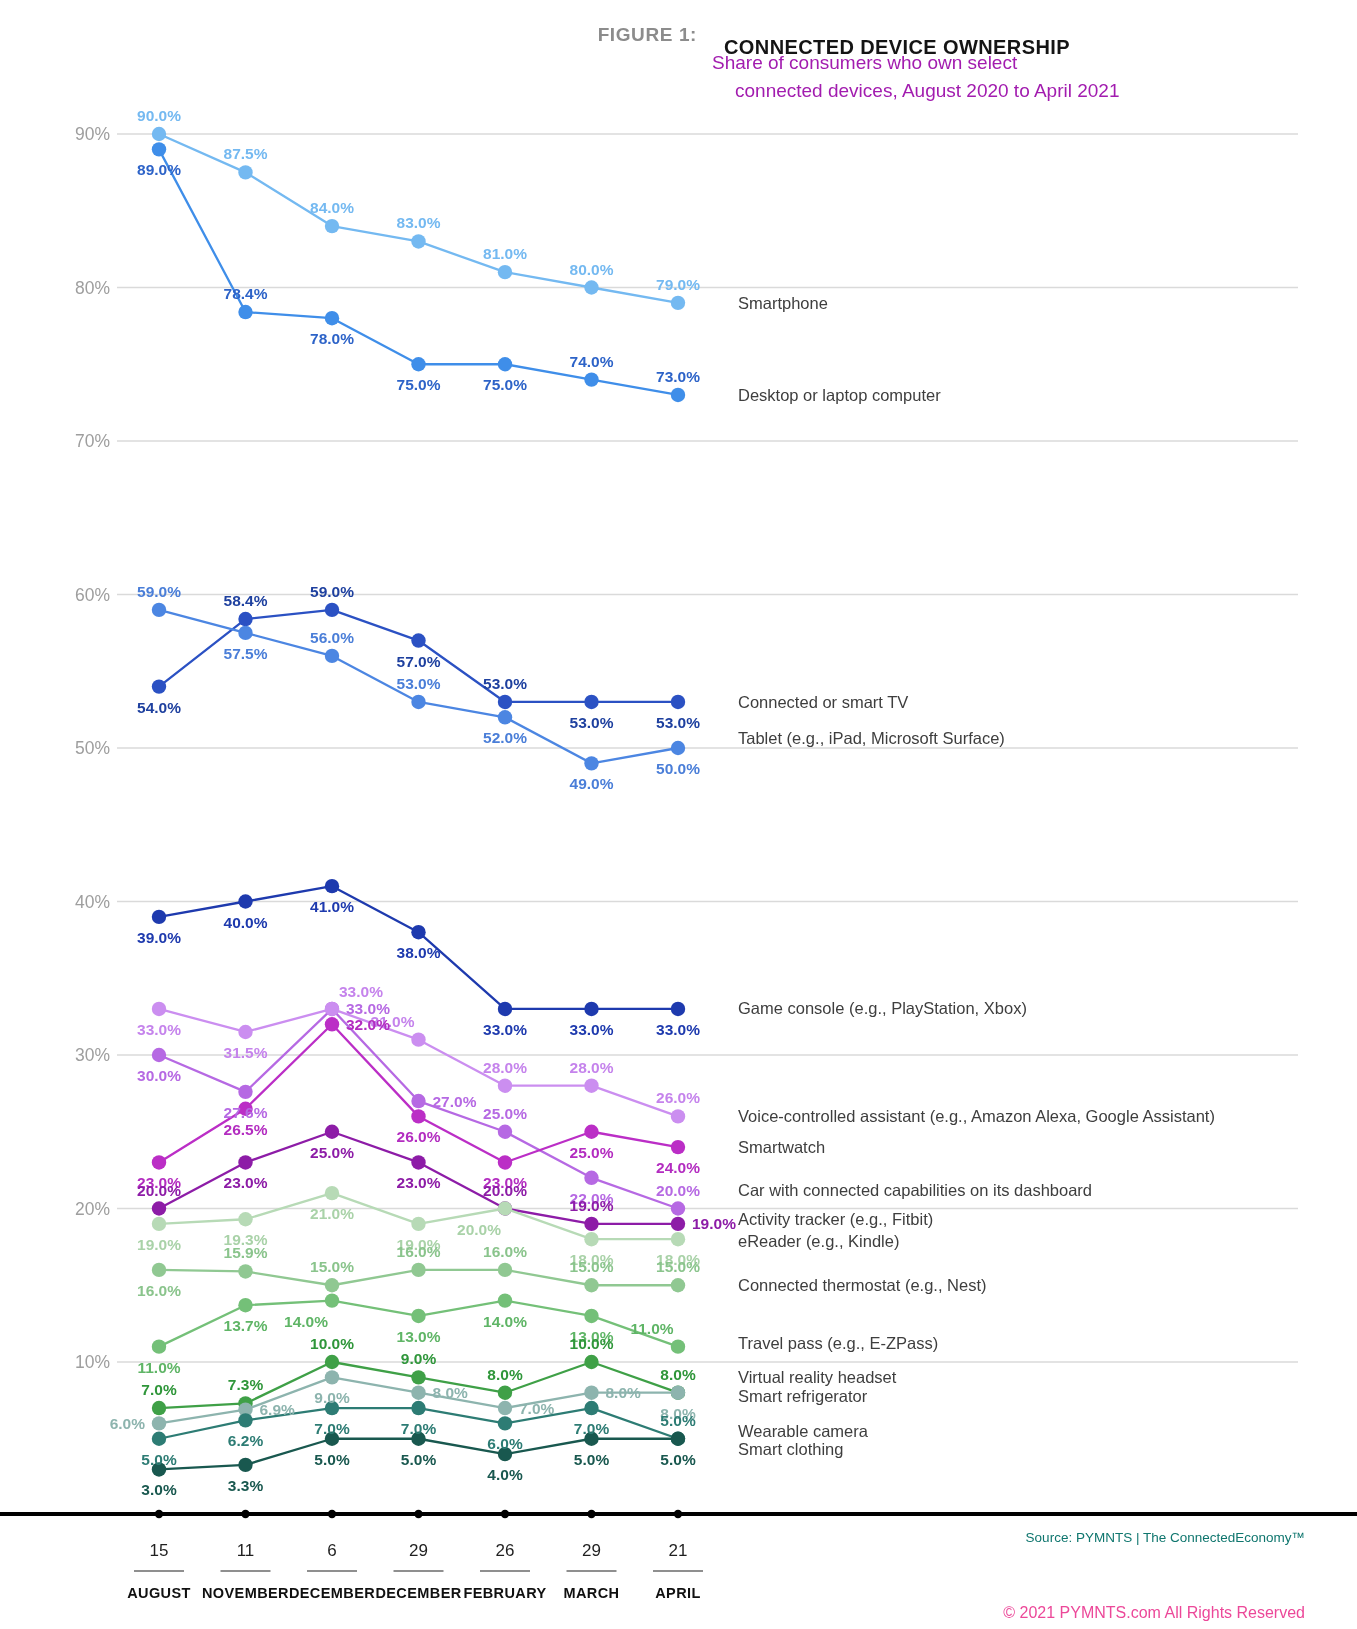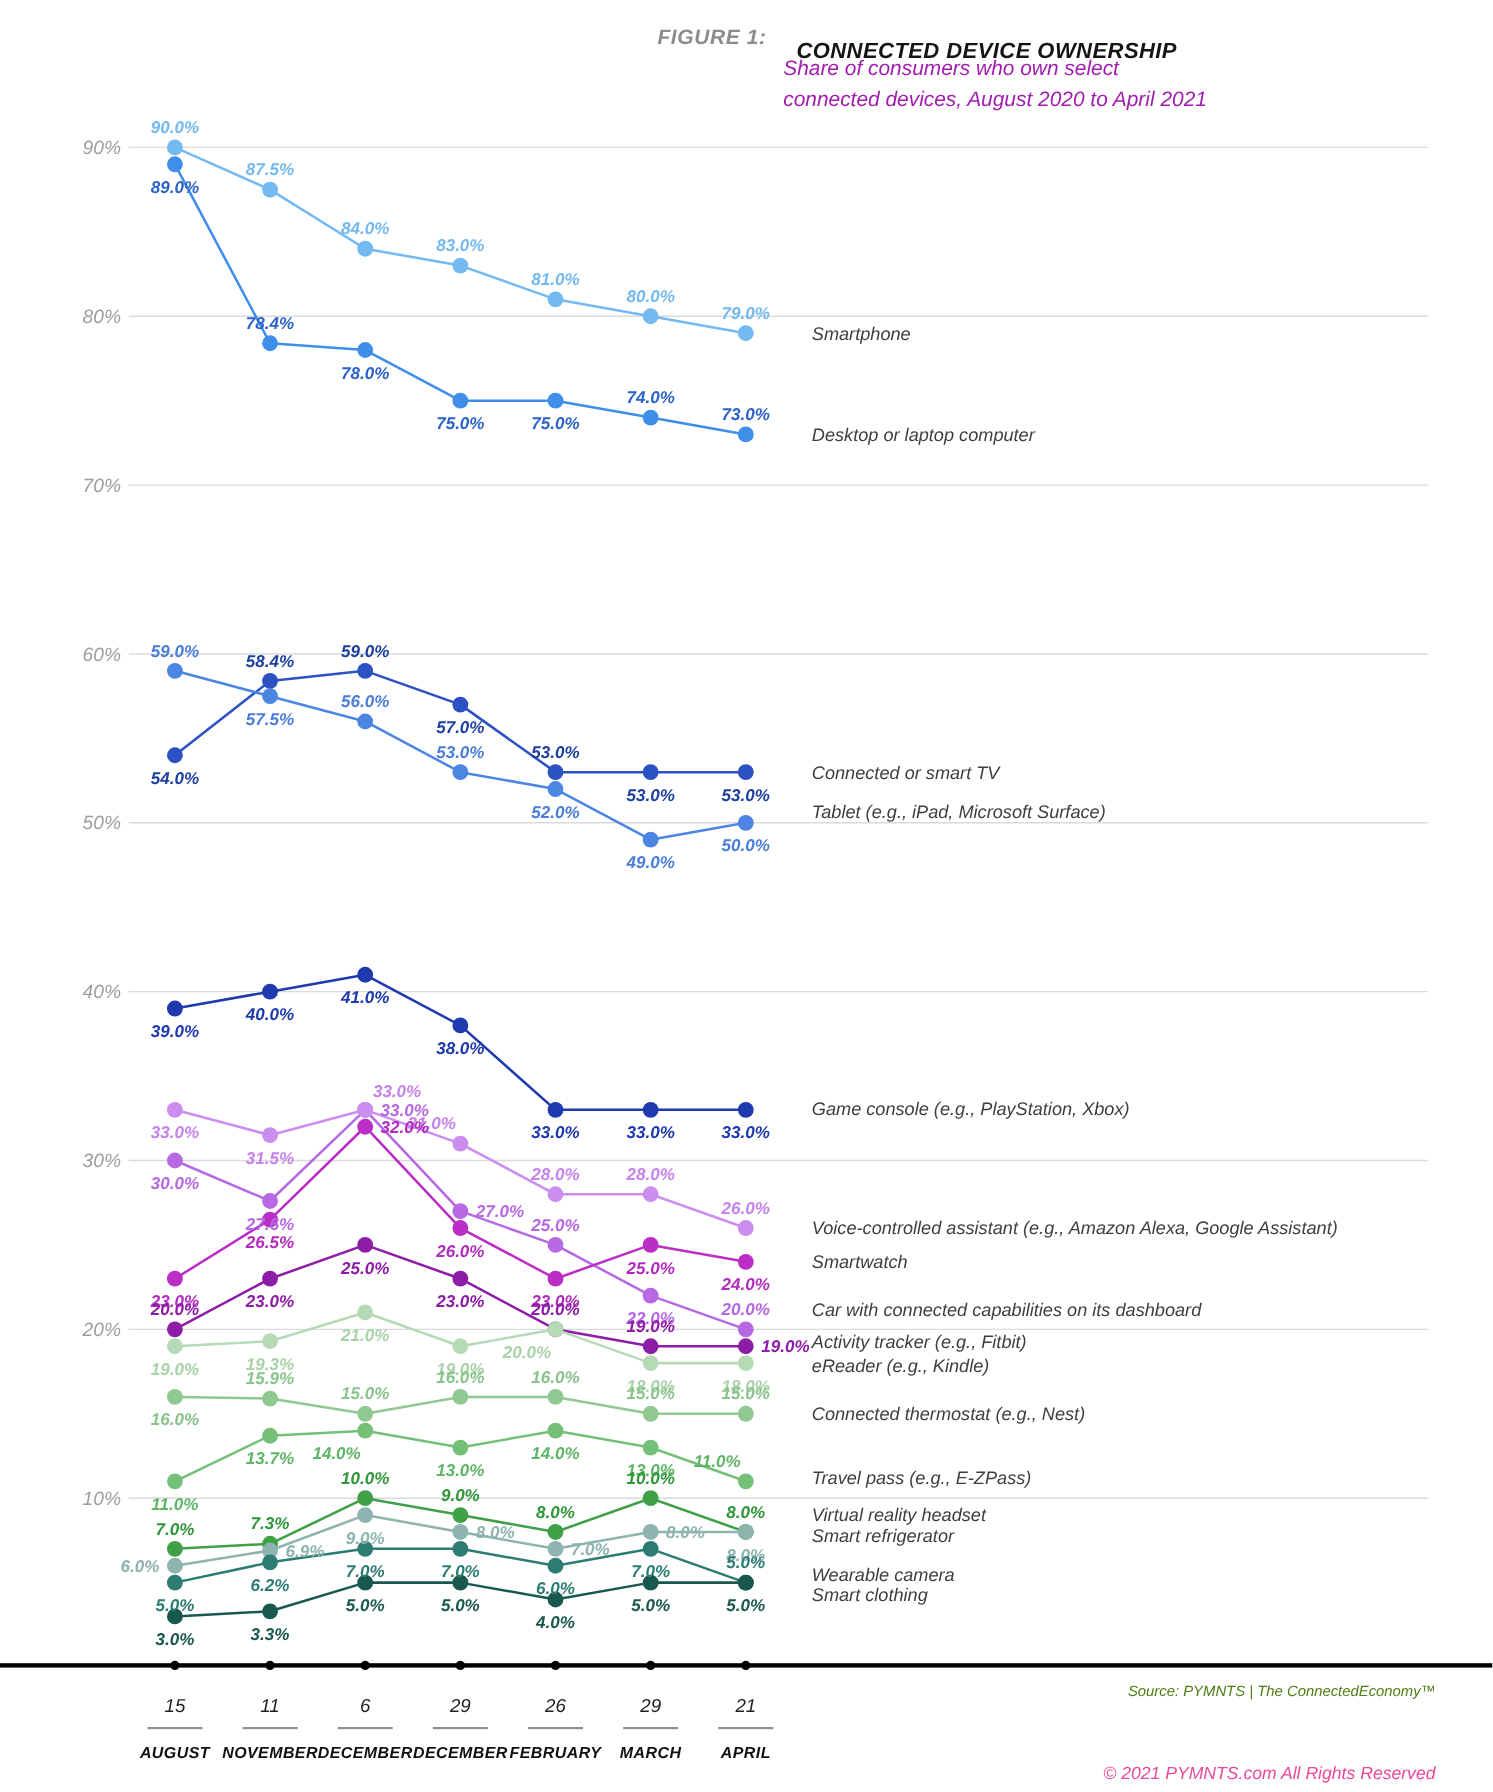--- a/index.html
+++ b/index.html
@@ -3,21 +3,20 @@
 <meta charset="utf-8">
 <style>
   html,body{margin:0;padding:0;background:#ffffff;}
   .page{
     position:relative;
     width:1357px;
     height:1629px;
     background:#ffffff;
     font-family:"Liberation Sans", sans-serif;
     overflow:hidden;
-    font-style:italic;
   }
   .fig-label{
     position:absolute;
     top:24px; right:660px;
     font-size:19px; font-weight:bold;
     letter-spacing:0.6px;
     color:#8c8c8c;
   }
   .chart-title{
     position:absolute;
@@ -27,30 +26,30 @@
     letter-spacing:0.4px;
     color:#141414;
   }
   .chart-sub1, .chart-sub2{
     position:absolute;
     left:712px;
     font-size:19px;
     color:#a21caf;
   }
   .chart-sub1{top:52px;}
-  .chart-sub2{top:80px;}
+  .chart-sub2{top:80px;margin-left:23px;}
   #chart{
     position:absolute;
     top:0; left:0;
   }
   .source-note{
     position:absolute;
     top:1530px; right:52px;
     font-size:13.5px;
-    color:#4d7c0f;
+    color:#0f766e;
   }
   .copyright-note{
     position:absolute;
     top:1604px; right:52px;
     font-size:16px;
     color:#ec4899;
   }
 </style>
 </head>
 <body>

